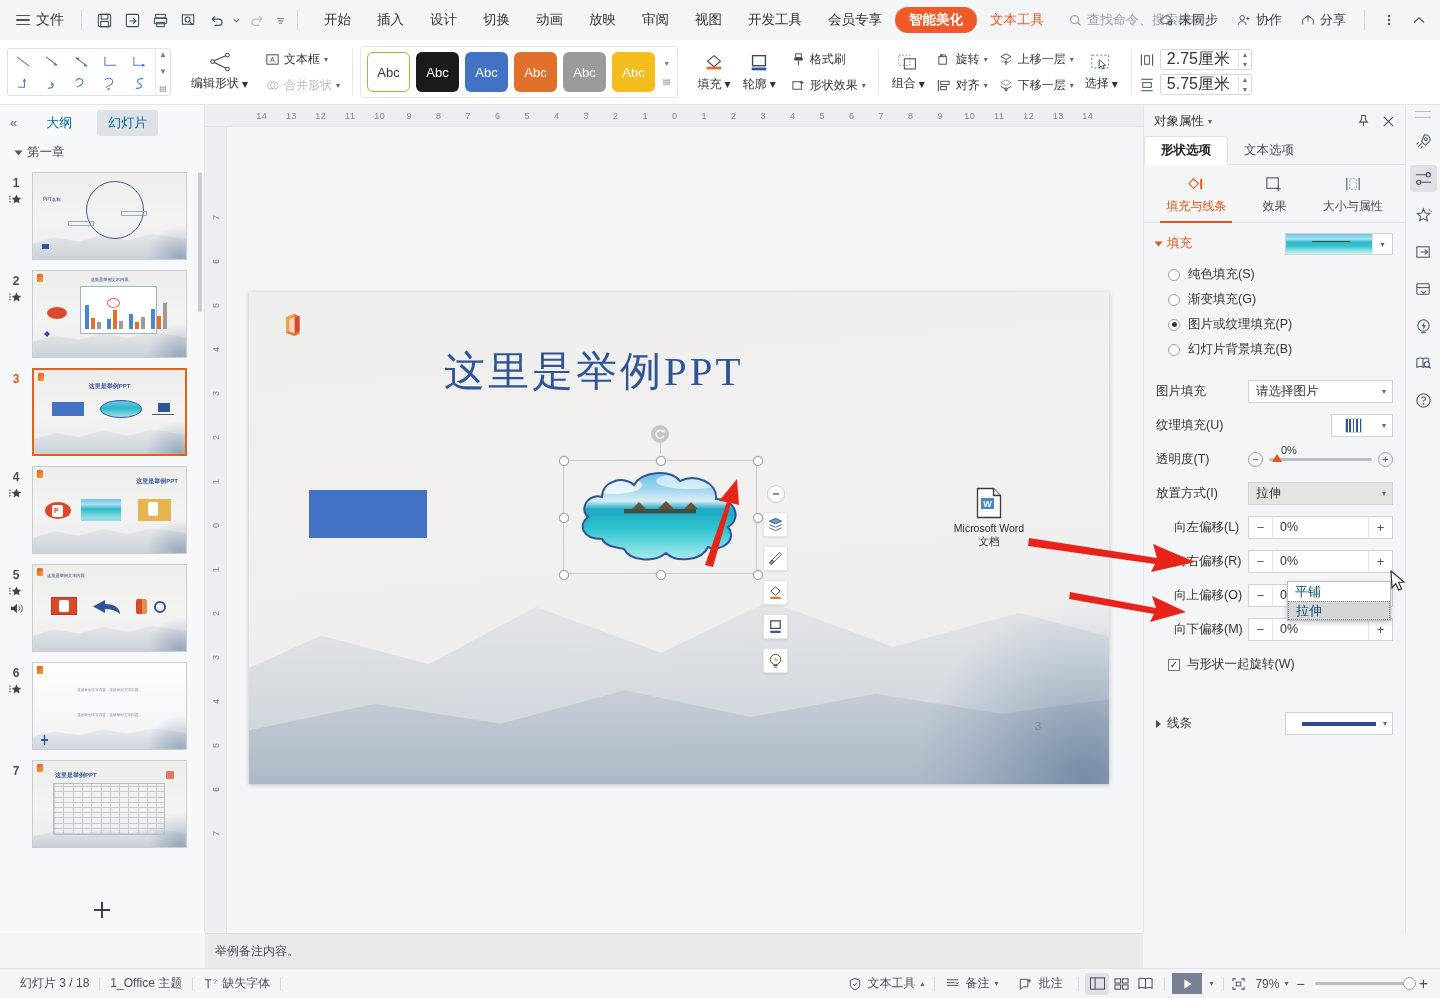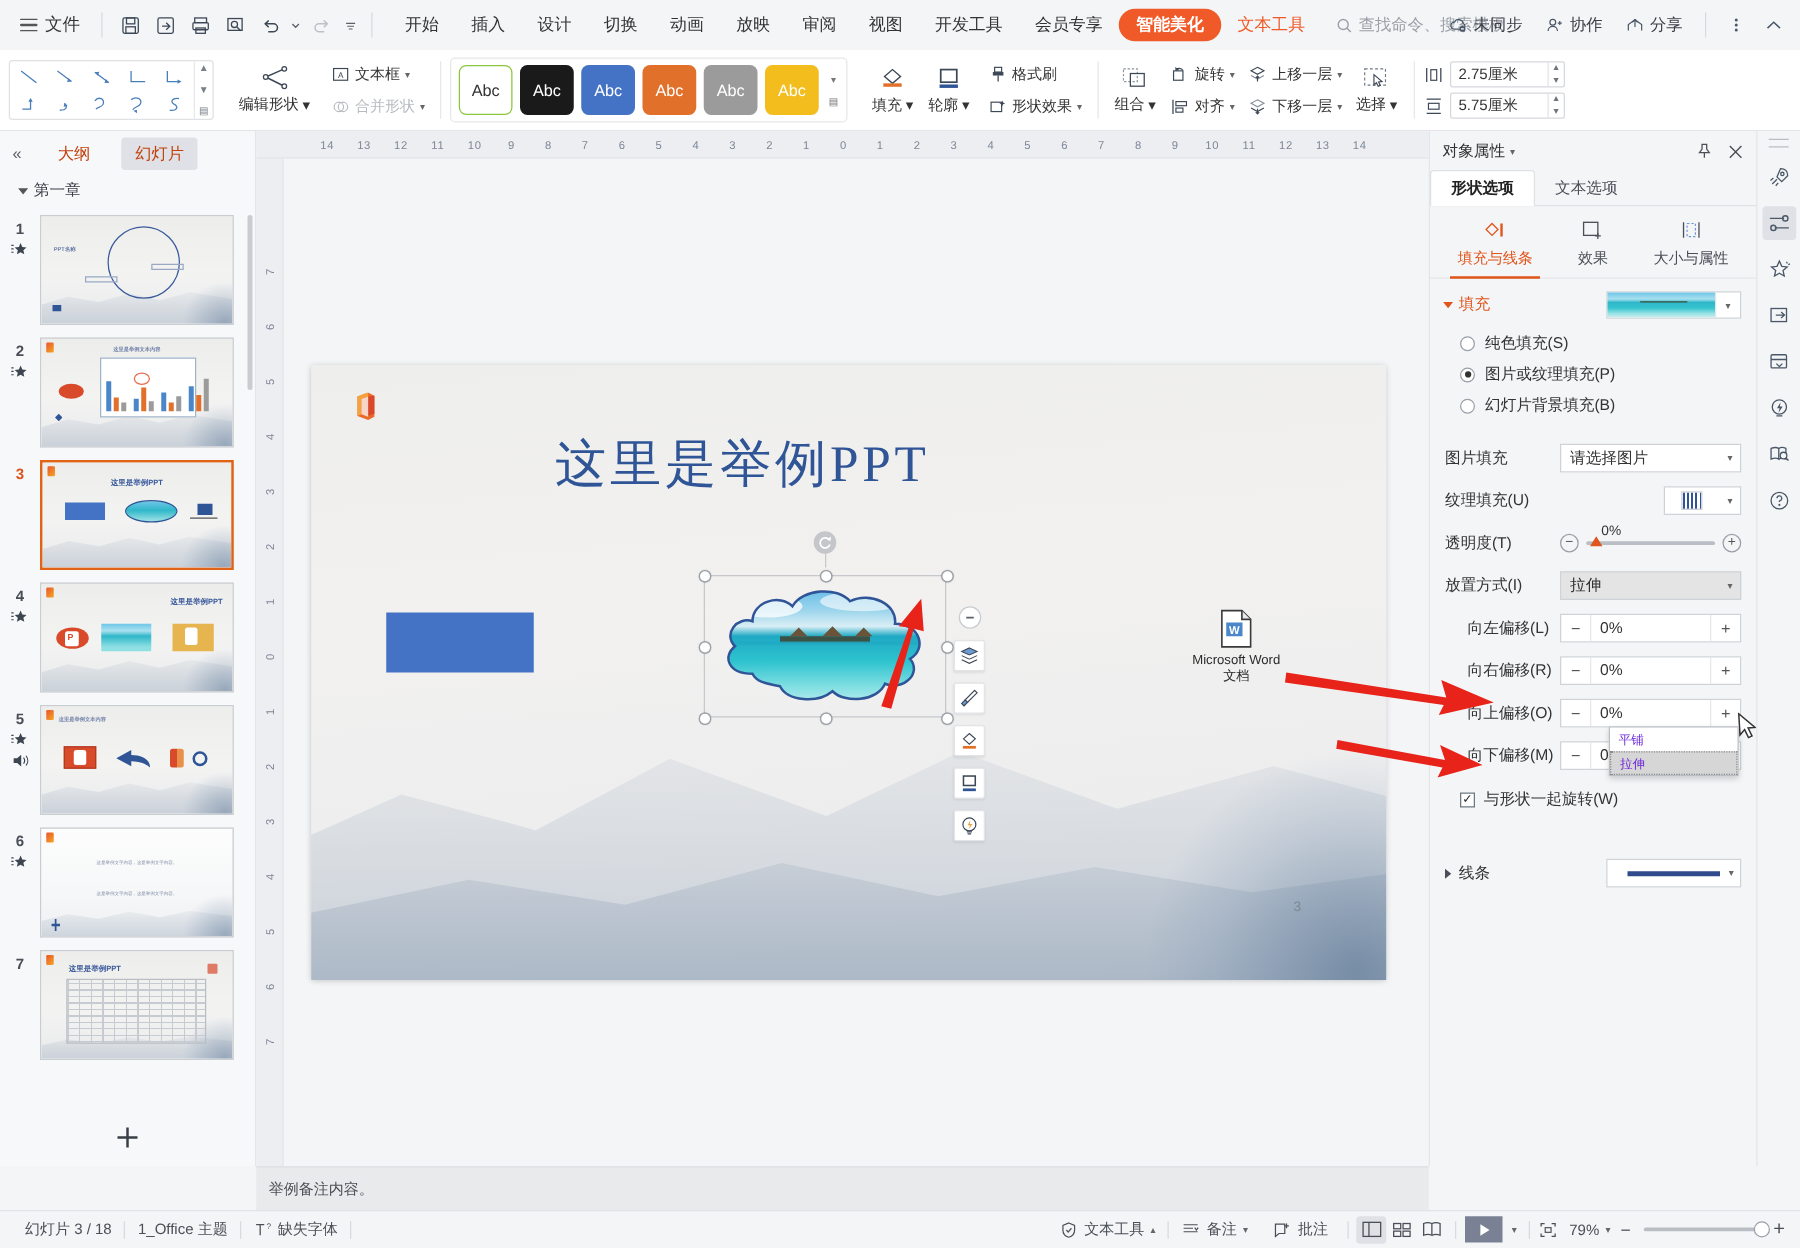--- a/index.html
+++ b/index.html
@@ -44,29 +44,29 @@
   .btn-h { display:flex; align-items:center; gap:4px; padding:3px 5px; border-radius:3px; cursor:pointer; font-size:12px; color:#333; white-space:nowrap;}
   .btn-h.dis { color:#b7bbc1; }
   .stackcol { display:flex; flex-direction:column; gap:3px; }
   .caret { font-size:8px; color:#666; }
   .styleGallery { display:flex; align-items:center; gap:6px; border:1px solid #e5e7ea; border-radius:4px; padding:5px 6px;}
   .abc { width:43px; height:40px; border-radius:6px; display:flex; align-items:center; justify-content:center; font-size:13px; cursor:pointer;}
   .gal-caret{ display:flex; flex-direction:column; align-items:center; gap:9px; color:#777; font-size:8px; cursor:pointer; padding-left:2px;}
   .sizefields { display:flex; flex-direction:column; gap:4px;}
   .sizerow { display:flex; align-items:center; gap:5px;}
   .numinput { width:92px; height:21px; border:1px solid #d5d8dc; border-radius:2px; display:flex; align-items:center; background:#fff;}
-  .numinput input { border:0; outline:0; width:100%; height:100%; padding-left:6px; font-size:12px; font-family:inherit; color:#333; background:transparent;}
+  .numinput input { border:0; outline:0; width:100%; height:100%; padding-left:6px; font-size:16px; font-family:inherit; color:#333; background:transparent;}
   .spin { width:15px; height:100%; border-left:1px solid #e2e4e7; display:flex; flex-direction:column;}
   .spin div{ flex:1; display:flex; align-items:center; justify-content:center; font-size:7px; color:#70757c; cursor:pointer;}
 
   
   .leftpanel { position:absolute; left:0; top:105px; width:205px; height:828px; background:#f7f8fa; border-right:1px solid #e3e5e8; }
   .lp-head { height:35px; display:flex; align-items:center; gap:14px; padding-left:6px;}
   .collapse { color:#5c6169; font-size:13px; cursor:pointer; padding:2px 4px;}
-  .lp-tab { font-size:13px; color:#c2410c; padding:4px 11px; border-radius:3px; cursor:pointer;}
+  .lp-tab { font-size:13px; color:#0369a1; padding:4px 11px; border-radius:3px; cursor:pointer;}
   .lp-tab.active { background:#dfe1e6; }
   .chapter { display:flex; align-items:center; gap:6px; font-size:12.5px; color:#3a3f47; padding:4px 0 4px 16px;}
   .tri { width:0;height:0;border-left:5px solid #555;border-top:4px solid transparent;border-bottom:4px solid transparent; transform:rotate(90deg);}
   .slides { position:absolute; left:0; top:62px; width:204px; height:766px; overflow:hidden;}
   .slide-item { position:relative; display:flex; align-items:flex-start; padding:5px 0 5px 0; }
   .sl-meta { width:32px; display:flex; flex-direction:column; align-items:center; padding-top:4px; gap:3px;}
   .sl-num { font-size:12px; color:#4a4f57; font-weight:bold;}
   .sl-num.cur { color:#d9541e; }
   .sl-icons { display:flex; flex-direction:column; align-items:center; gap:4px; color:#3d4550;}
   .thumb { width:155px; height:88px; border:1px solid #c9ccd1; background:#ededeb; position:relative; overflow:hidden; cursor:pointer;}
@@ -179,21 +179,21 @@
   .stepper .mn,.stepper .pl { width:24px; height:100%; display:flex; align-items:center; justify-content:center; color:#555; cursor:pointer; font-size:13px;}
   .stepper .mn{border-right:1px solid #e6e8ea;} .stepper .pl{border-left:1px solid #e6e8ea;}
   .stepper .val { flex:1; padding-left:7px; font-size:12.5px;}
   .chkrow { display:flex; align-items:center; gap:7px; padding:10px 12px 0 24px; font-size:12.5px; color:#333; cursor:pointer;}
   .chk { width:12px; height:12px; border:1px solid #6d7681; background:#fff; display:flex; align-items:center; justify-content:center; color:#222; font-size:10px; line-height:1; flex:0 0 auto;}
   .linepreview { position:absolute; right:12px; width:108px; height:23px; border:1px solid #cfd3d8; background:#fff; display:flex; align-items:center; justify-content:center;}
   .linepreview .ln { width:74px; height:4px; background:#2f4b8c;}
   .linepreview .lc { position:absolute; right:5px; color:#666; font-size:8px;}
   
   .dd-open { position:absolute; left:1287px; top:581px; width:104px; background:#fff; border:1px solid #b9bec4; box-shadow:0 2px 5px rgba(0,0,0,.2); z-index:40;}
-  .dd-item { height:19px; display:flex; align-items:center; padding-left:7px; font-size:10px; color:#6d28d9; cursor:pointer;}
+  .dd-item { height:19px; display:flex; align-items:center; padding-left:7px; font-size:13px; color:#0c4a6e; cursor:pointer;}
   .dd-item.sel { background:#d6d6d6; border:1px dotted #8a8a8a;}
 
   
   .rail { position:absolute; left:1405px; top:105px; width:35px; height:828px; background:#f4f5f7; border-left:1px solid #e3e5e8; display:flex; flex-direction:column; align-items:center; padding-top:6px; gap:10px;}
   .rail .grip { width:16px; height:7px; display:flex; flex-direction:column; justify-content:space-between;}
   .rail .grip i{ display:block; height:1px; background:#b9bec4;}
   .rail-btn { width:27px; height:27px; display:flex; align-items:center; justify-content:center; border-radius:3px; cursor:pointer; color:#4a5767;}
   .rail-btn.active { background:#dfe1e6; }
 
   
@@ -1109,20 +1109,24 @@
         <div class="fp-caret">▾</div>
       </div>
     </div>
 
     <div class="radios">
       <div class="radio-row">
         <span class="rdo"></span>
         <span>纯色填充(S)</span>
       </div>
       <div class="radio-row">
+        <span class="rdo"></span>
+        <span>渐变填充(G)</span>
+      </div>
+      <div class="radio-row">
         <span class="rdo on"></span>
         <span>图片或纹理填充(P)</span>
       </div>
       <div class="radio-row">
         <span class="rdo"></span>
         <span>幻灯片背景填充(B)</span>
       </div>
     </div>
 
     <div style="height:12px"></div>

